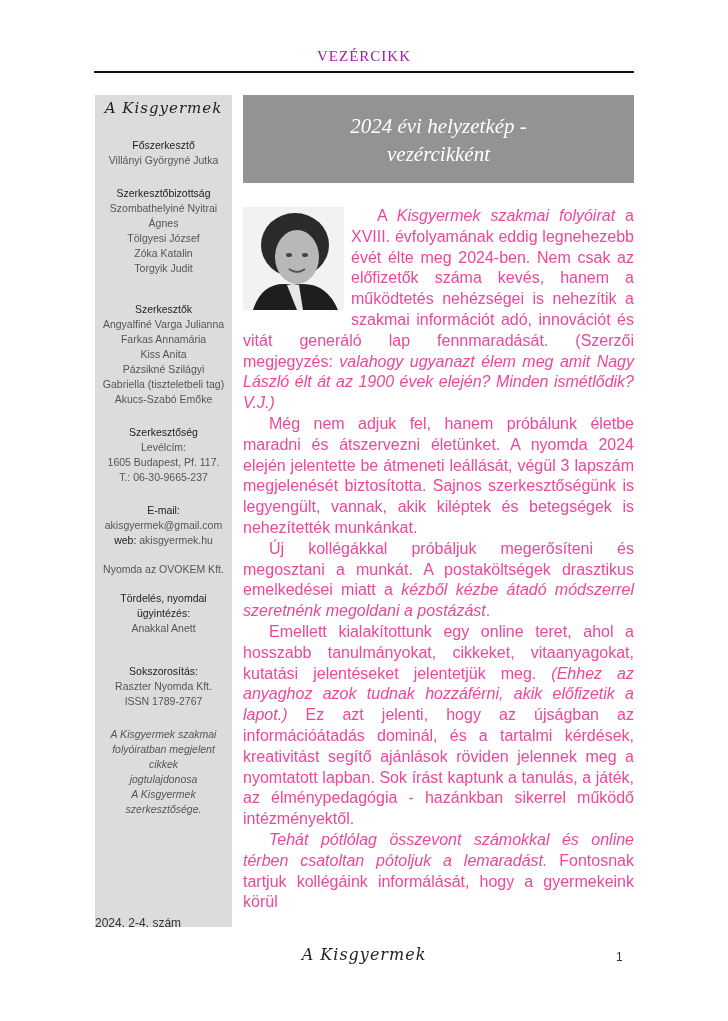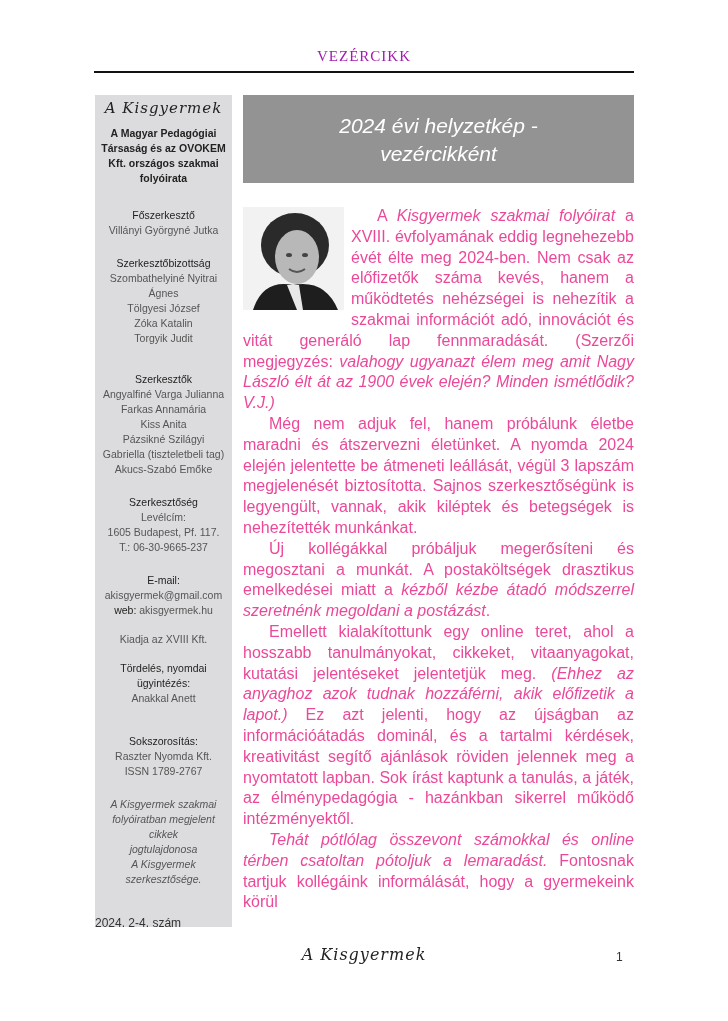--- a/index.html
+++ b/index.html
@@ -7,38 +7,37 @@
   .header-title { position:absolute; top:48px; left:0; width:728px; text-align:center; font-family:Liberation Serif, serif; font-size:15px; letter-spacing:1px; color:#a21caf; }
   .header-rule { position:absolute; top:71px; left:94px; width:540px; height:2px; background:#111; }
   .sidebar { position:absolute; top:95px; left:95px; width:137px; height:832px; background:#dcdcde; text-align:center; font-size:10.5px; line-height:15px; color:#444; font-family:"Liberation Sans", sans-serif; }
   .sb-brand { font-family:"DejaVu Serif", serif; font-style:italic; font-size:15px; color:#222; margin-top:6px; margin-bottom:10px; letter-spacing:1px; }
   .sb-intro { font-weight:bold; color:#222; font-size:10.5px; line-height:15px; padding:0 6px; }
   .sb-block { margin-top:18px; }
   .sb-head { font-weight:normal; color:#222; }
   .sb-line { color:#555; }
   .sb-italic { font-style:italic; color:#555; padding:0 6px; }
   .sb-gap { margin-top:14px; }
-  .title-box { position:absolute; top:95px; left:243px; width:391px; height:88px; background:#939394; color:#fff; text-align:center; font-family:Liberation Sans, sans-serif; font-style:italic; font-size:21px; line-height:28px; padding-top:17px; box-sizing:border-box; }
+  .title-box { position:absolute; top:95px; left:243px; width:391px; height:88px; background:#939394; color:#fff; text-align:center; font-family:Liberation Serif, serif; font-style:italic; font-size:21px; line-height:28px; padding-top:17px; box-sizing:border-box; }
   .photo { position:absolute; top:207px; left:243px; width:101px; height:103px; background:#888; overflow:hidden; }
   .article { position:absolute; top:206px; left:243px; width:391px; font-size:16px; line-height:20.8px; text-align:justify; color:#ec4899; font-family:"Liberation Sans", sans-serif; }
   .article p { margin:0; text-indent:26px; }
   .float-spacer { float:left; width:108px; height:106px; }
   .footer-left { position:absolute; top:916px; left:95px; font-size:12px; color:#333; }
   .footer-center { position:absolute; top:945px; left:0; width:728px; text-align:center; font-family:"DejaVu Serif", serif; font-style:italic; font-size:16px; color:#222; letter-spacing:1px; }
   .footer-right { position:absolute; top:950px; left:616px; font-size:12px; color:#333; }
 </style>
 </head>
 <body>
 
 <div class="header-title">VEZÉRCIKK</div>
 <div class="header-rule"></div>
 
 <aside class="sidebar">
   <div class="sb-brand">A Kisgyermek</div>
-  <div class="sb-intro">A Magyar Pedagógiai Társaság és az OVOKEM Kft. országos szakmai folyóirata</div>
 
   <div class="sb-block" style="margin-top:22px">
     <div class="sb-head">Főszerkesztő</div>
     <div class="sb-line">Villányi Györgyné Jutka</div>
   </div>
 
   <div class="sb-block">
     <div class="sb-head">Szerkesztőbizottság</div>
     <div class="sb-line">Szombathelyiné Nyitrai</div>
     <div class="sb-line">Ágnes</div>
@@ -63,21 +62,21 @@
     <div class="sb-line">1605 Budapest, Pf. 117.</div>
     <div class="sb-line">T.: 06-30-9665-237</div>
   </div>
 
   <div class="sb-block">
     <div class="sb-head">E-mail:</div>
     <div class="sb-line">akisgyermek@gmail.com</div>
     <div class="sb-line"><span class="sb-head">web:</span> <span>akisgyermek.hu</span></div>
   </div>
 
-  <div class="sb-line sb-gap">Kiadja az XVIII Kft.</div>
+  <div class="sb-line sb-gap">Nyomda az OVOKEM Kft.</div>
 
   <div class="sb-block sb-gap">
     <div class="sb-head" style="padding:0 10px">Tördelés, nyomdai ügyintézés:</div>
     <div class="sb-line">Anakkal Anett</div>
   </div>
 
   <div class="sb-block" style="margin-top:28px">
     <div class="sb-head">Sokszorosítás:</div>
     <div class="sb-line">Raszter Nyomda Kft.</div>
     <div class="sb-line">ISSN 1789-2767</div>

